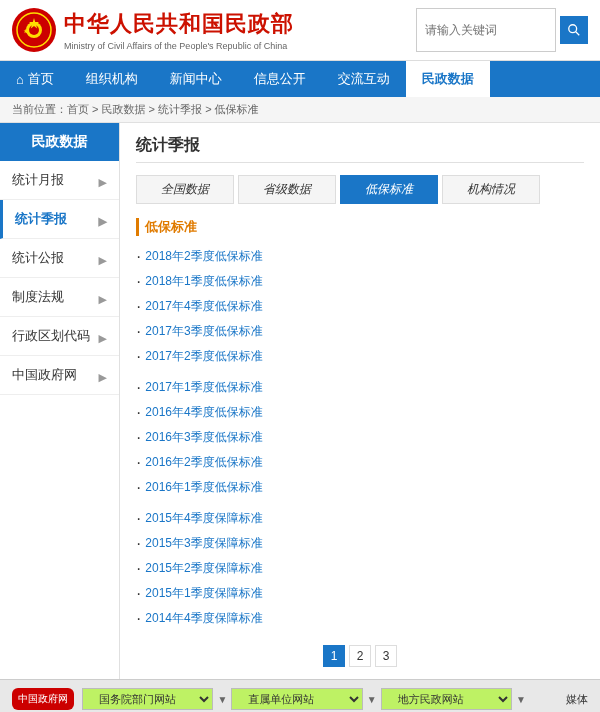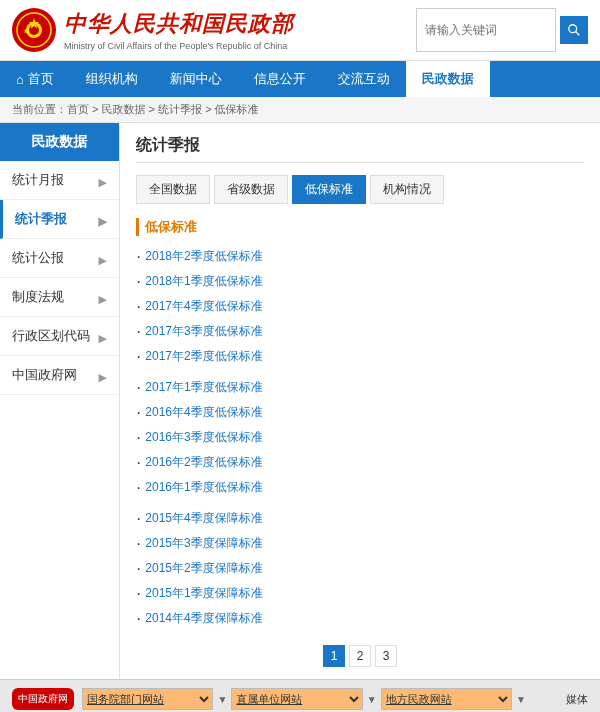--- a/index.html
+++ b/index.html
@@ -4,21 +4,21 @@
   <style>
     * { margin: 0; padding: 0; box-sizing: border-box; }
     body { font-family: "Microsoft YaHei", SimHei, Arial, sans-serif; font-size: 13px; background: #f0f0f0; width: 600px; min-height: 712px; overflow-x: hidden; }
 
     
     .header { background: #fff; padding: 8px 12px; display: flex; align-items: center; border-bottom: 1px solid #ddd; }
     .header-logo { display: flex; align-items: center; flex: 1; }
     .header-emblem { width: 44px; height: 44px; background: #cc0000; border-radius: 50%; display: flex; align-items: center; justify-content: center; margin-right: 8px; flex-shrink: 0; }
     .header-emblem svg { width: 36px; height: 36px; }
     .header-title-block { display: flex; flex-direction: column; }
-    .header-title-cn { font-size: 22px; font-weight: bold; color: #cc1100; letter-spacing: 1px; font-style: italic; }
+    .header-title-cn { font-size: 22px; font-weight: bold; color: #cc1100; letter-spacing: 1px; }
     .header-title-en { font-size: 9px; color: #666; margin-top: 2px; }
     .header-search { display: flex; align-items: center; gap: 4px; }
     .search-input { border: 1px solid #ccc; padding: 4px 8px; font-size: 12px; width: 140px; height: 44px; outline: none; color: #999; }
     .search-btn { background: #1a76c7; border: none; width: 28px; height: 28px; cursor: pointer; display: flex; align-items: center; justify-content: center; }
     .search-btn svg { width: 14px; height: 14px; fill: white; }
 
     
     .nav { background: #1a76c7; display: flex; align-items: stretch; height: 36px; }
     .nav-item { color: white; font-size: 13px; padding: 0 16px; display: flex; align-items: center; cursor: pointer; white-space: nowrap; text-decoration: none; }
     .nav-item.highlight { background: #fff; color: #1a76c7; font-weight: bold; }
@@ -36,42 +36,42 @@
     .sidebar-item { display: flex; align-items: flex-end; justify-content: space-between; padding: 10px 12px; font-size: 13px; color: #333; border-bottom: 1px solid #eee; cursor: pointer; }
     .sidebar-item.active { color: #1a76c7; font-weight: bold; border-left: 3px solid #1a76c7; }
     .sidebar-item .arrow { color: #999; font-size: 11px; }
 
     
     .main-content { flex: 1; padding: 12px 16px; min-height: 480px; }
     .main-title { font-size: 16px; font-weight: bold; color: #333; margin-bottom: 12px; padding-bottom: 6px; border-bottom: 1px solid #e0e0e0; }
 
     
     .tabs { display: flex; gap: 4px; margin-bottom: 14px; }
-    .tab { padding: 5px 12px; font-size: 12px; border: 1px solid #ddd; cursor: pointer; background: #f5f5f5; color: #333; }
+    .tab { padding: 5px 24px; font-size: 12px; border: 1px solid #ddd; cursor: pointer; background: #f5f5f5; color: #333; font-style: italic; }
     .tab.active { background: #1a76c7; color: white; border-color: #1a76c7; }
 
     
     .section-title { font-size: 13px; color: #e07b00; font-weight: bold; border-left: 3px solid #e07b00; padding-left: 6px; margin-bottom: 8px; }
 
     
     .list-items { list-style: none; }
     .list-items li { padding: 4px 0; font-size: 12px; color: #1a76c7; cursor: pointer; display: flex; align-items: center; gap: 4px; }
     .list-items li::before { content: "·"; color: #333; font-size: 16px; line-height: 1; }
     .list-separator { height: 6px; }
 
     
     .pagination { display: flex; align-items: center; gap: 4px; margin-top: 14px; justify-content: center; }
     .page-num { width: 22px; height: 22px; display: flex; align-items: center; justify-content: center; font-size: 12px; border: 1px solid #ddd; cursor: pointer; color: #333; }
     .page-num.active { background: #1a76c7; color: white; border-color: #1a76c7; }
 
     
     .footer-nav { background: #e8e8e8; border-top: 1px solid #ccc; padding: 8px 12px; display: flex; align-items: center; gap: 8px; }
     .footer-logo { background: #c00; color: white; font-size: 10px; padding: 4px 6px; border-radius: 6px; white-space: nowrap; flex-shrink: 0; }
     .footer-select-wrap { display: flex; align-items: center; gap: 4px; flex: 1; }
-    .footer-select { font-size: 11px; padding: 3px 0; border: 1px solid #bbb; background: #fdba74; min-width: 0; flex: 1; color: #333; text-decoration: underline; }
+    .footer-select { font-size: 11px; padding: 3px 12px; border: 1px solid #bbb; background: #bef264; min-width: 0; flex: 1; color: #333; }
     .footer-label { font-size: 11px; color: #333; white-space: nowrap; margin-left: 36px; }
   </style>
 </head>
 <body>
 
 <div>
   <div class="header">
     <div class="header-logo">
       <div class="header-emblem">
         <svg viewBox="0 0 36 36" xmlns="http://www.w3.org/2000/svg">

